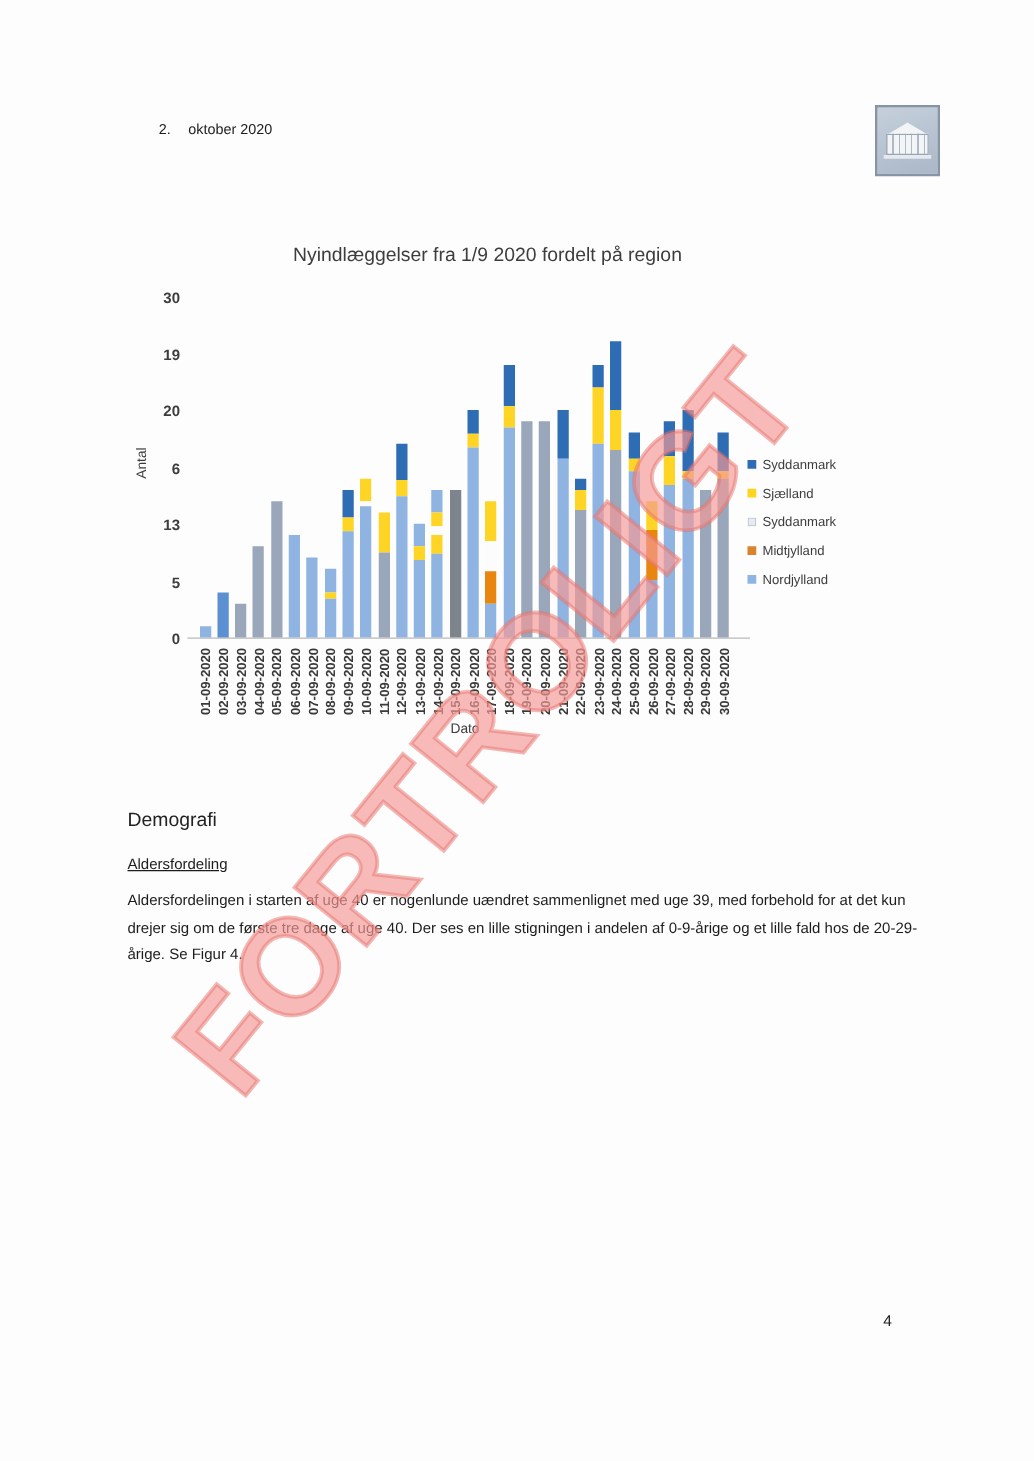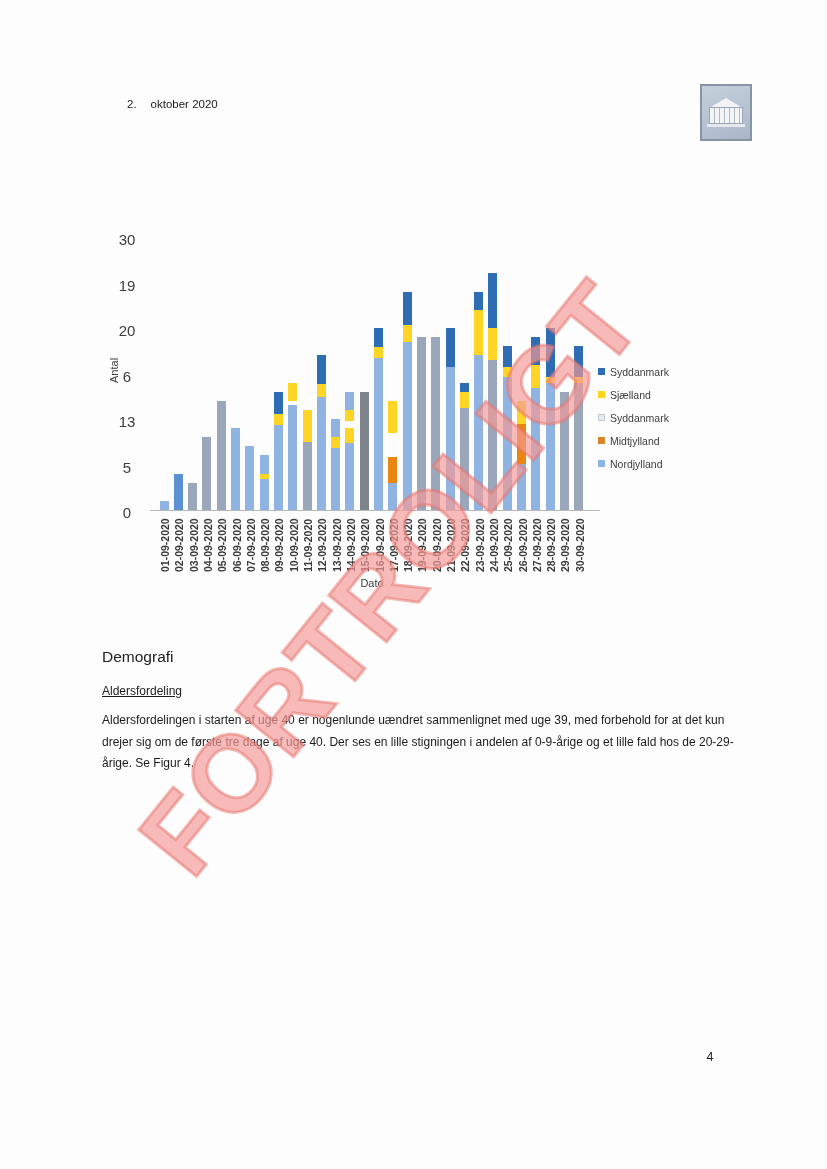--- a/index.html
+++ b/index.html
@@ -33,21 +33,21 @@
   .emblem-base{position:absolute;left:5px;top:38px;width:38px;height:3px;background:#e6e9ee;}
   
   .fig-caption{position:absolute;left:102px;top:162px;font-size:11px;font-weight:700;}
   
   .chart-title{position:absolute;left:150px;top:196px;width:480px;text-align:center;
     font-size:15.5px;color:#3d3d3d;}
   .plot{position:absolute;left:150px;top:237px;width:450px;height:273px;
     border-bottom:1px solid #b9b9b9;}
   .bar{position:absolute;bottom:0;width:9px;display:flex;flex-direction:column-reverse;}
   .seg{width:100%;}
-  .ytick{position:absolute;width:34px;text-align:center;font-size:15px;color:#3d3d3d;}
+  .ytick{position:absolute;width:34px;text-align:right;font-size:12px;color:#3d3d3d;font-weight:bold;}
   .xtick{position:absolute;height:10px;font-size:10.5px;font-weight:600;color:#3a3a3a;
     white-space:nowrap;transform:rotate(-90deg);transform-origin:left bottom;}
   .axis-ylabel{position:absolute;left:120px;top:371px;height:12px;font-size:11px;color:#3d3d3d;
     transform:rotate(-90deg);transform-origin:left bottom;white-space:nowrap;}
   .axis-xlabel{position:absolute;left:342px;top:577px;width:60px;text-align:center;
     font-size:11px;color:#3d3d3d;}
   .legend{position:absolute;left:598px;top:360px;}
   .legend-item{display:flex;align-items:center;height:23px;}
   .legend-swatch{width:7px;height:7px;margin-right:5px;flex:0 0 auto;}
   .legend-label{font-size:10.5px;color:#3d3d3d;}
@@ -75,20 +75,21 @@
     <span class="num">2.</span><span>oktober 2020</span>
   </div>
 
   <div class="ssi-emblem">
     <div class="emblem-roof"></div>
     <div class="emblem-body"></div>
     <div class="emblem-base"></div>
   </div>
 
 
+  <div class="chart-title">Nyindlæggelser fra 1/9 2020 fordelt på region</div>
   <div class="axis-ylabel">Antal</div>
   <div class="plot" id="plot">
       <div class="bar" style="left: 9.5px;">
         <div class="seg" style="height: 9.1px; background: rgb(143, 180, 225);"></div>
       </div>
       <div class="bar" style="left: 23.8px;">
         <div class="seg" style="height: 36.4px; background: rgb(91, 144, 210);"></div>
       </div>
       <div class="bar" style="left: 38.1px;">
         <div class="seg" style="height: 27.3px; background: rgb(154, 167, 187);"></div>

